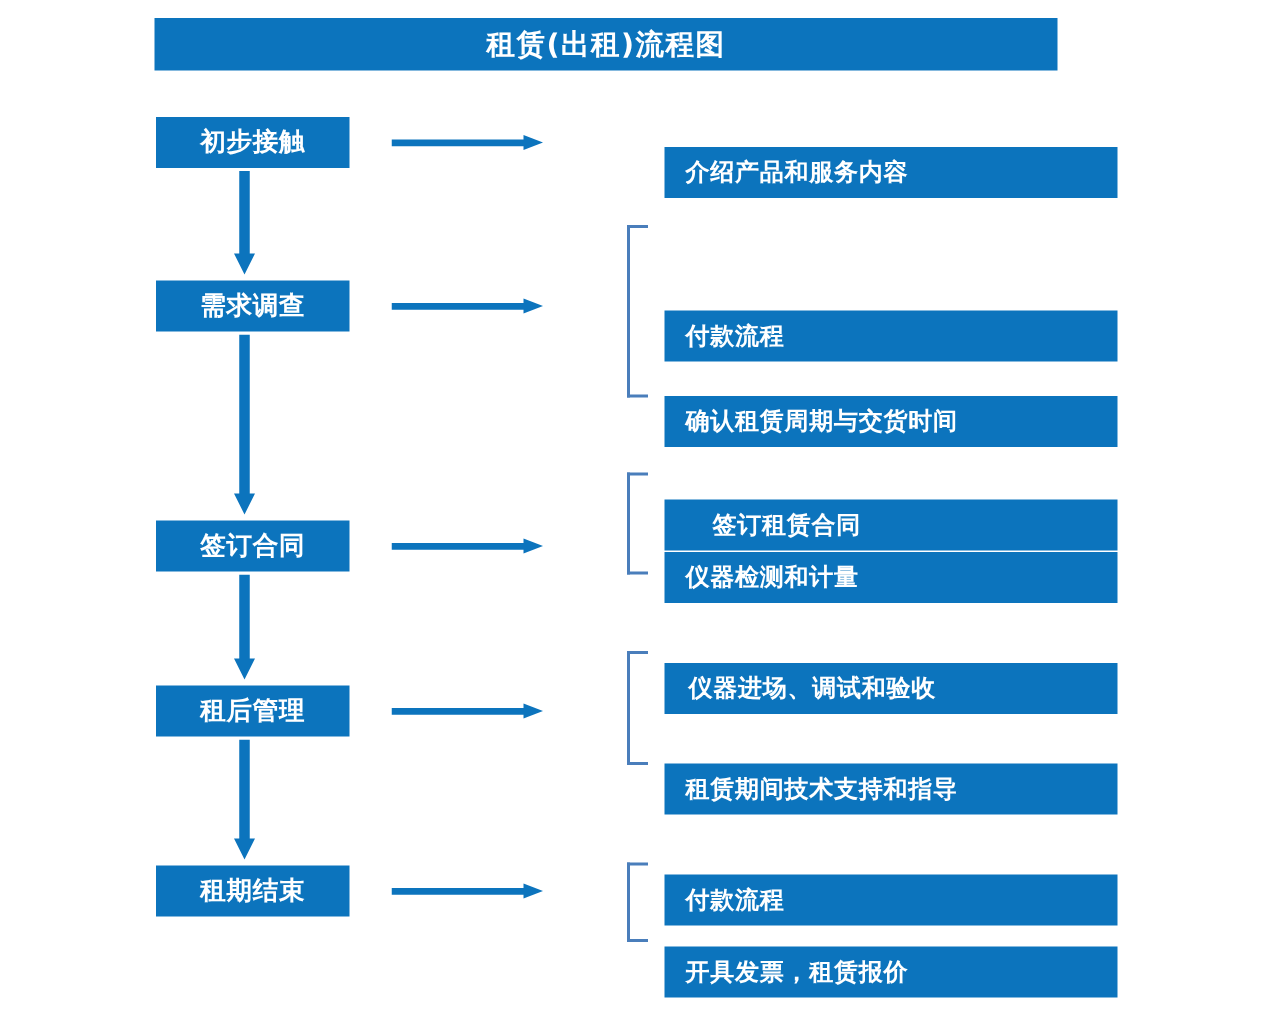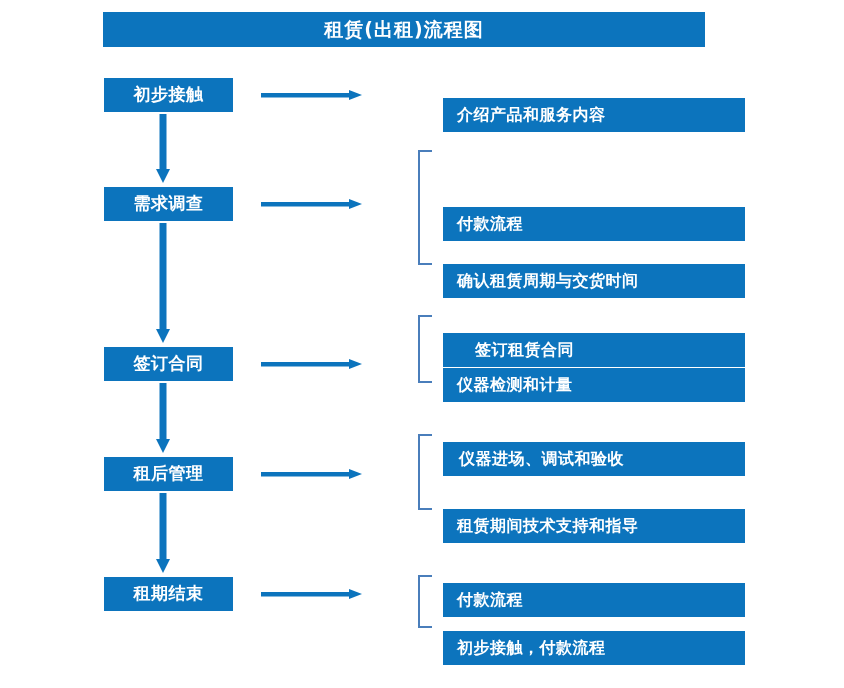--- a/index.html
+++ b/index.html
@@ -169,15 +169,15 @@
   <div class="box detail-box" style="top:348px;">仪器检测和计量</div>
 
   <div class="bracket" style="left:418px; top:434px; height:76px;"></div>
 
   <div class="box detail-box" style="top:422px;padding-left:16px;">仪器进场、调试和验收</div>
   <div class="box detail-box" style="top:489px;">租赁期间技术支持和指导</div>
 
   <div class="bracket" style="left:418px; top:575px; height:53px;"></div>
 
   <div class="box detail-box" style="top:563px;">付款流程</div>
-  <div class="box detail-box" style="top:611px;">初步接触，付款流程</div>
+  <div class="box detail-box" style="top:611px;">开具发票，租赁报价</div>
 
 </div>
 
 </body></html>

